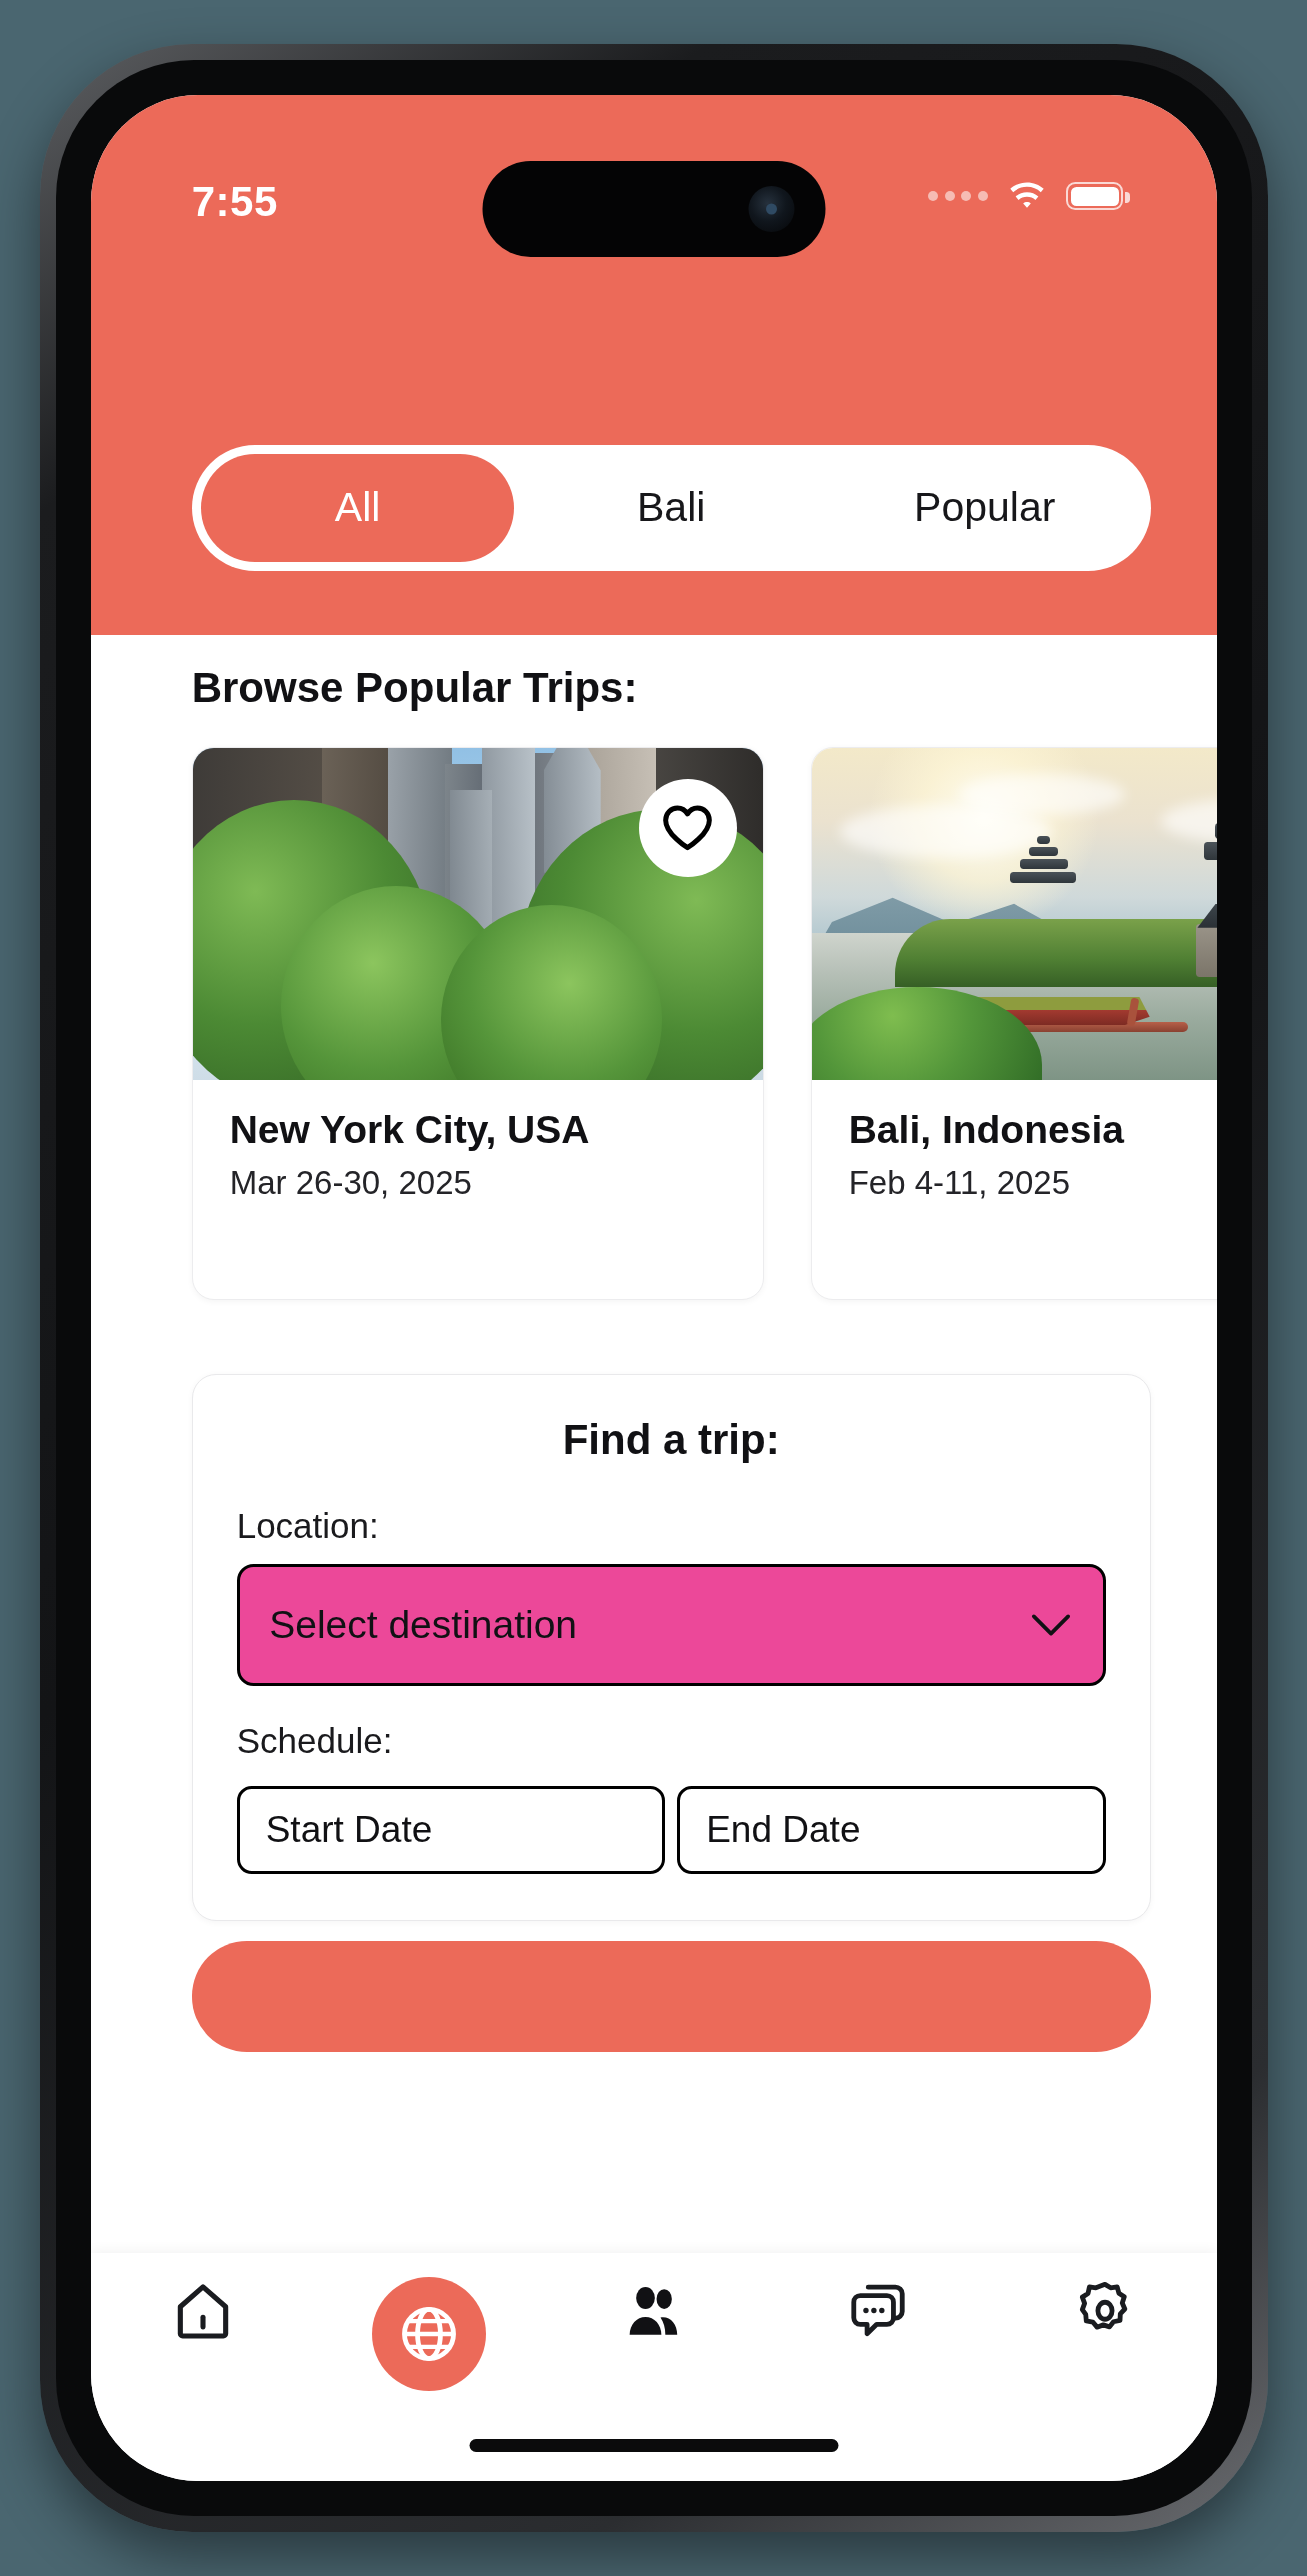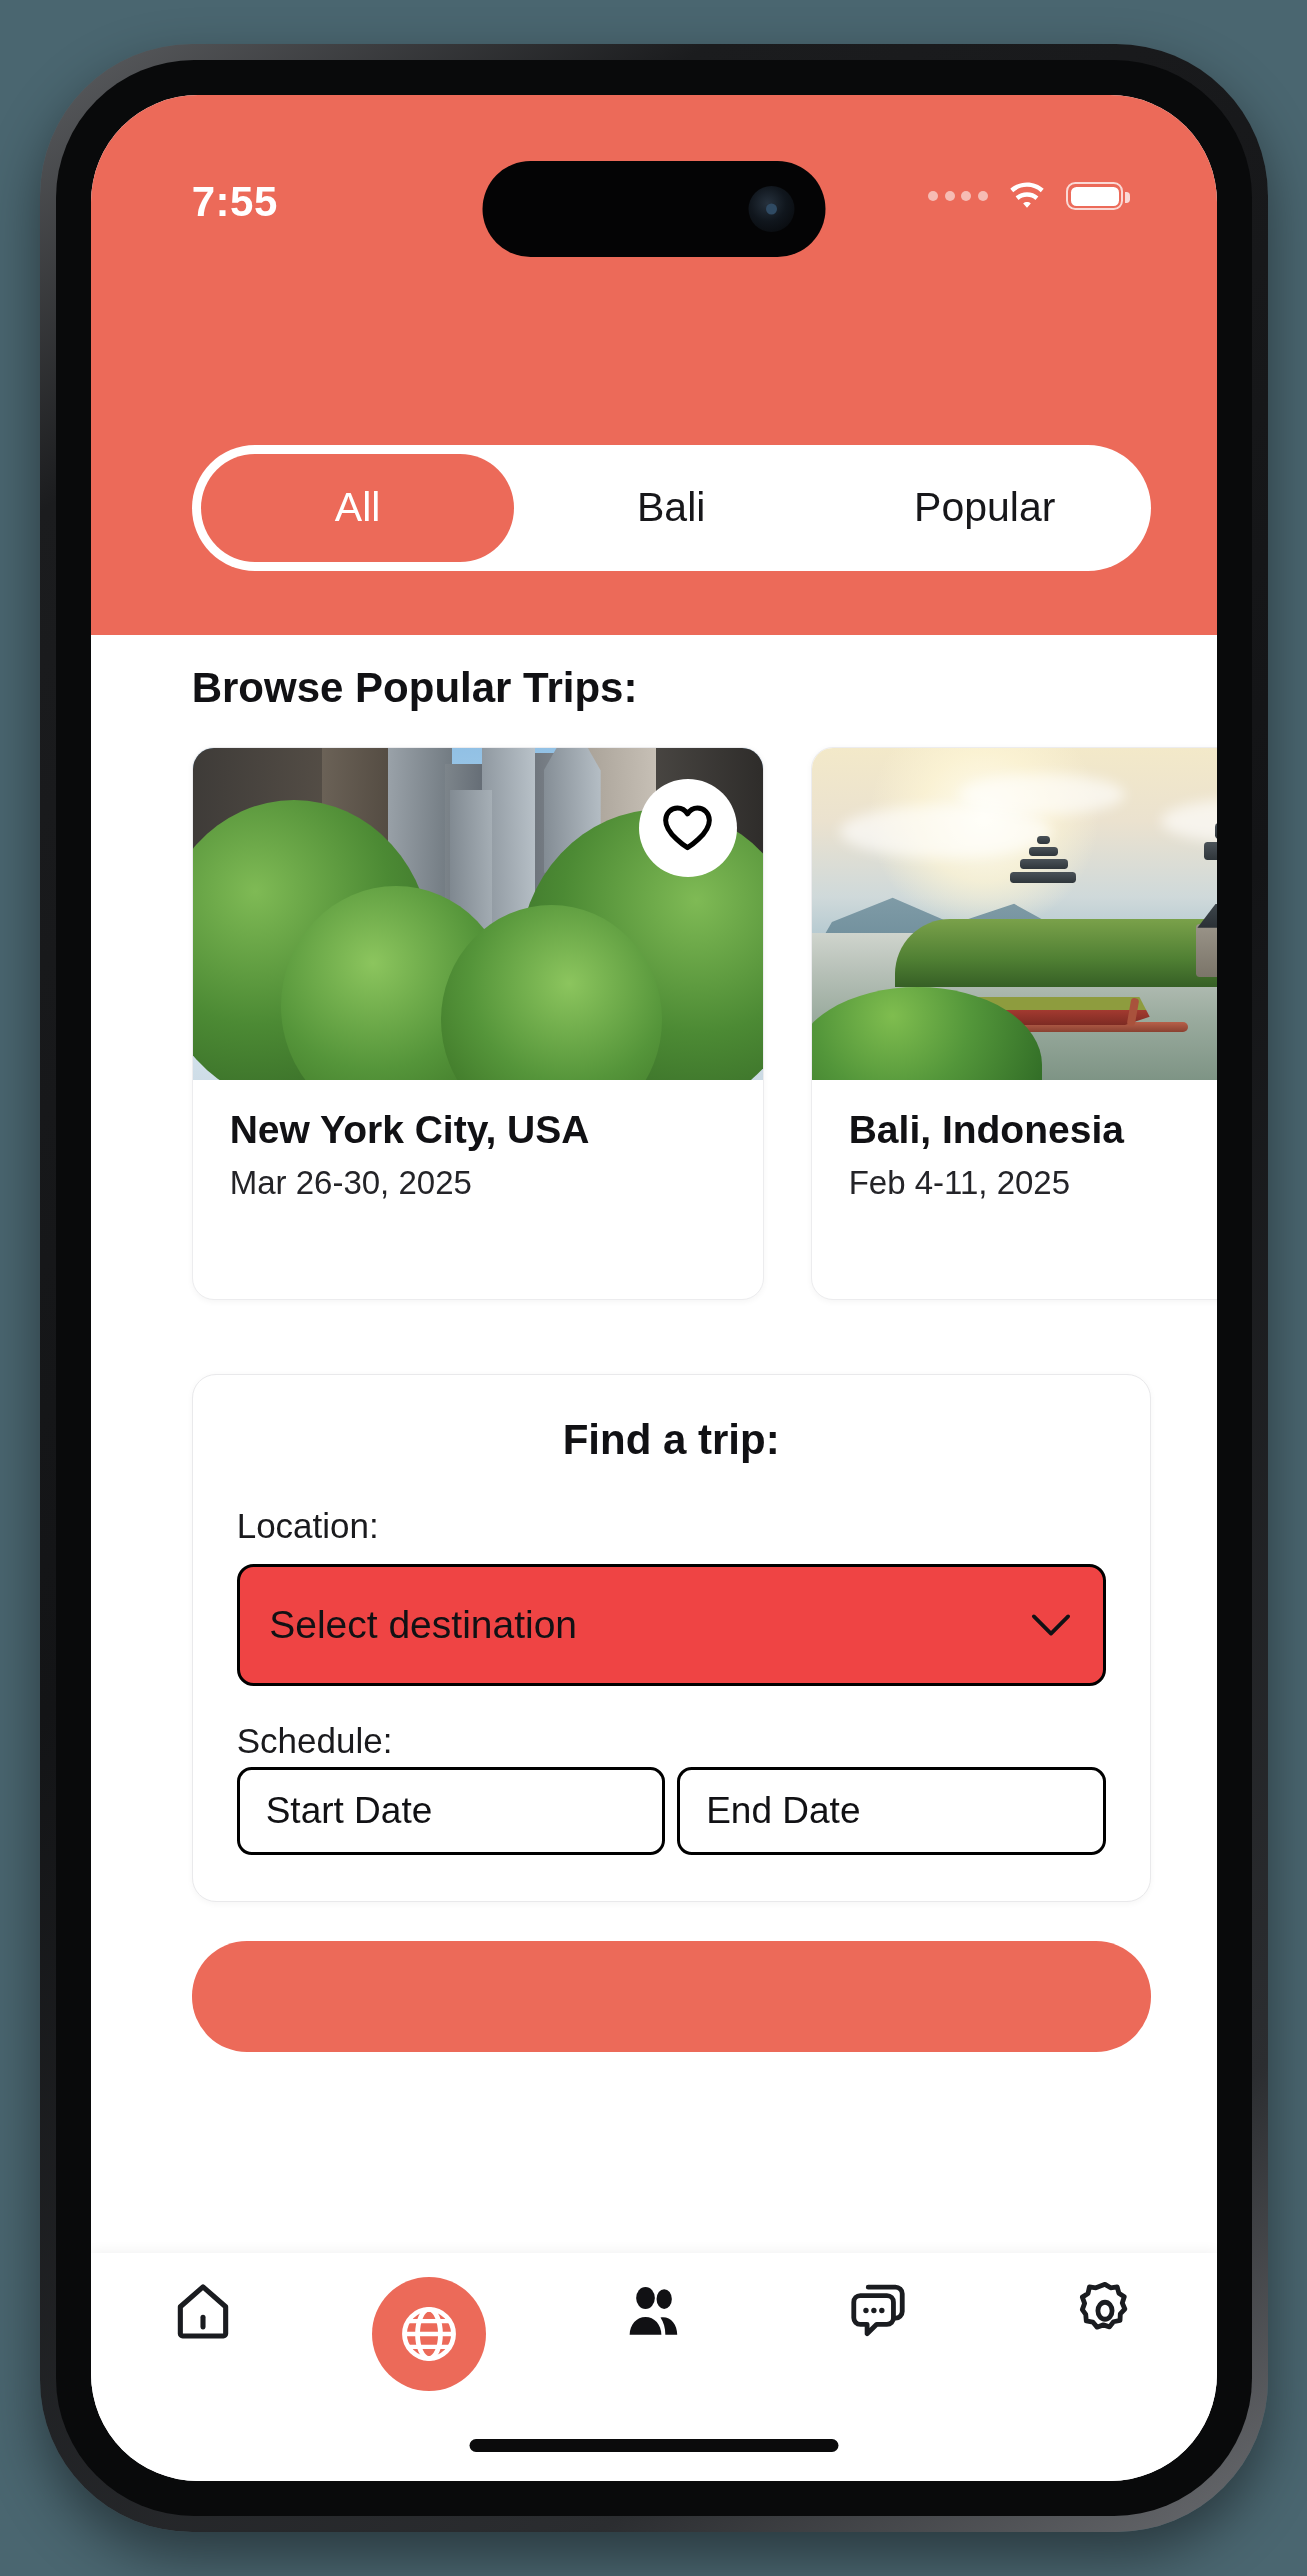--- a/index.html
+++ b/index.html
@@ -402,32 +402,32 @@
   .select-box {
     margin-top: 18.4px;
     height: 122px;
     border: 3.7px solid #000000;
     border-radius: 16.6px;
     display: flex;
     align-items: center;
     justify-content: space-between;
     padding: 0 31px 0 29.5px;
     cursor: pointer;
-    background: #ef4444;
+    background: #ec4899;
   }
   .select-value { font-size: 39px; color: #111114; }
   .chev { width: 42px; height: 24px; }
 
   .label-schedule {
     margin-top: 35px;
     font-size: 35px;
     color: #1a1a1d;
   }
   .date-row {
-    margin-top: 6px;
+    margin-top: 25px;
     display: flex;
     gap: 12px;
   }
   .date-box {
     flex: 1;
     height: 88px;
     border: 3.7px solid #000000;
     border-radius: 14.7px;
     display: flex;
     align-items: center;

